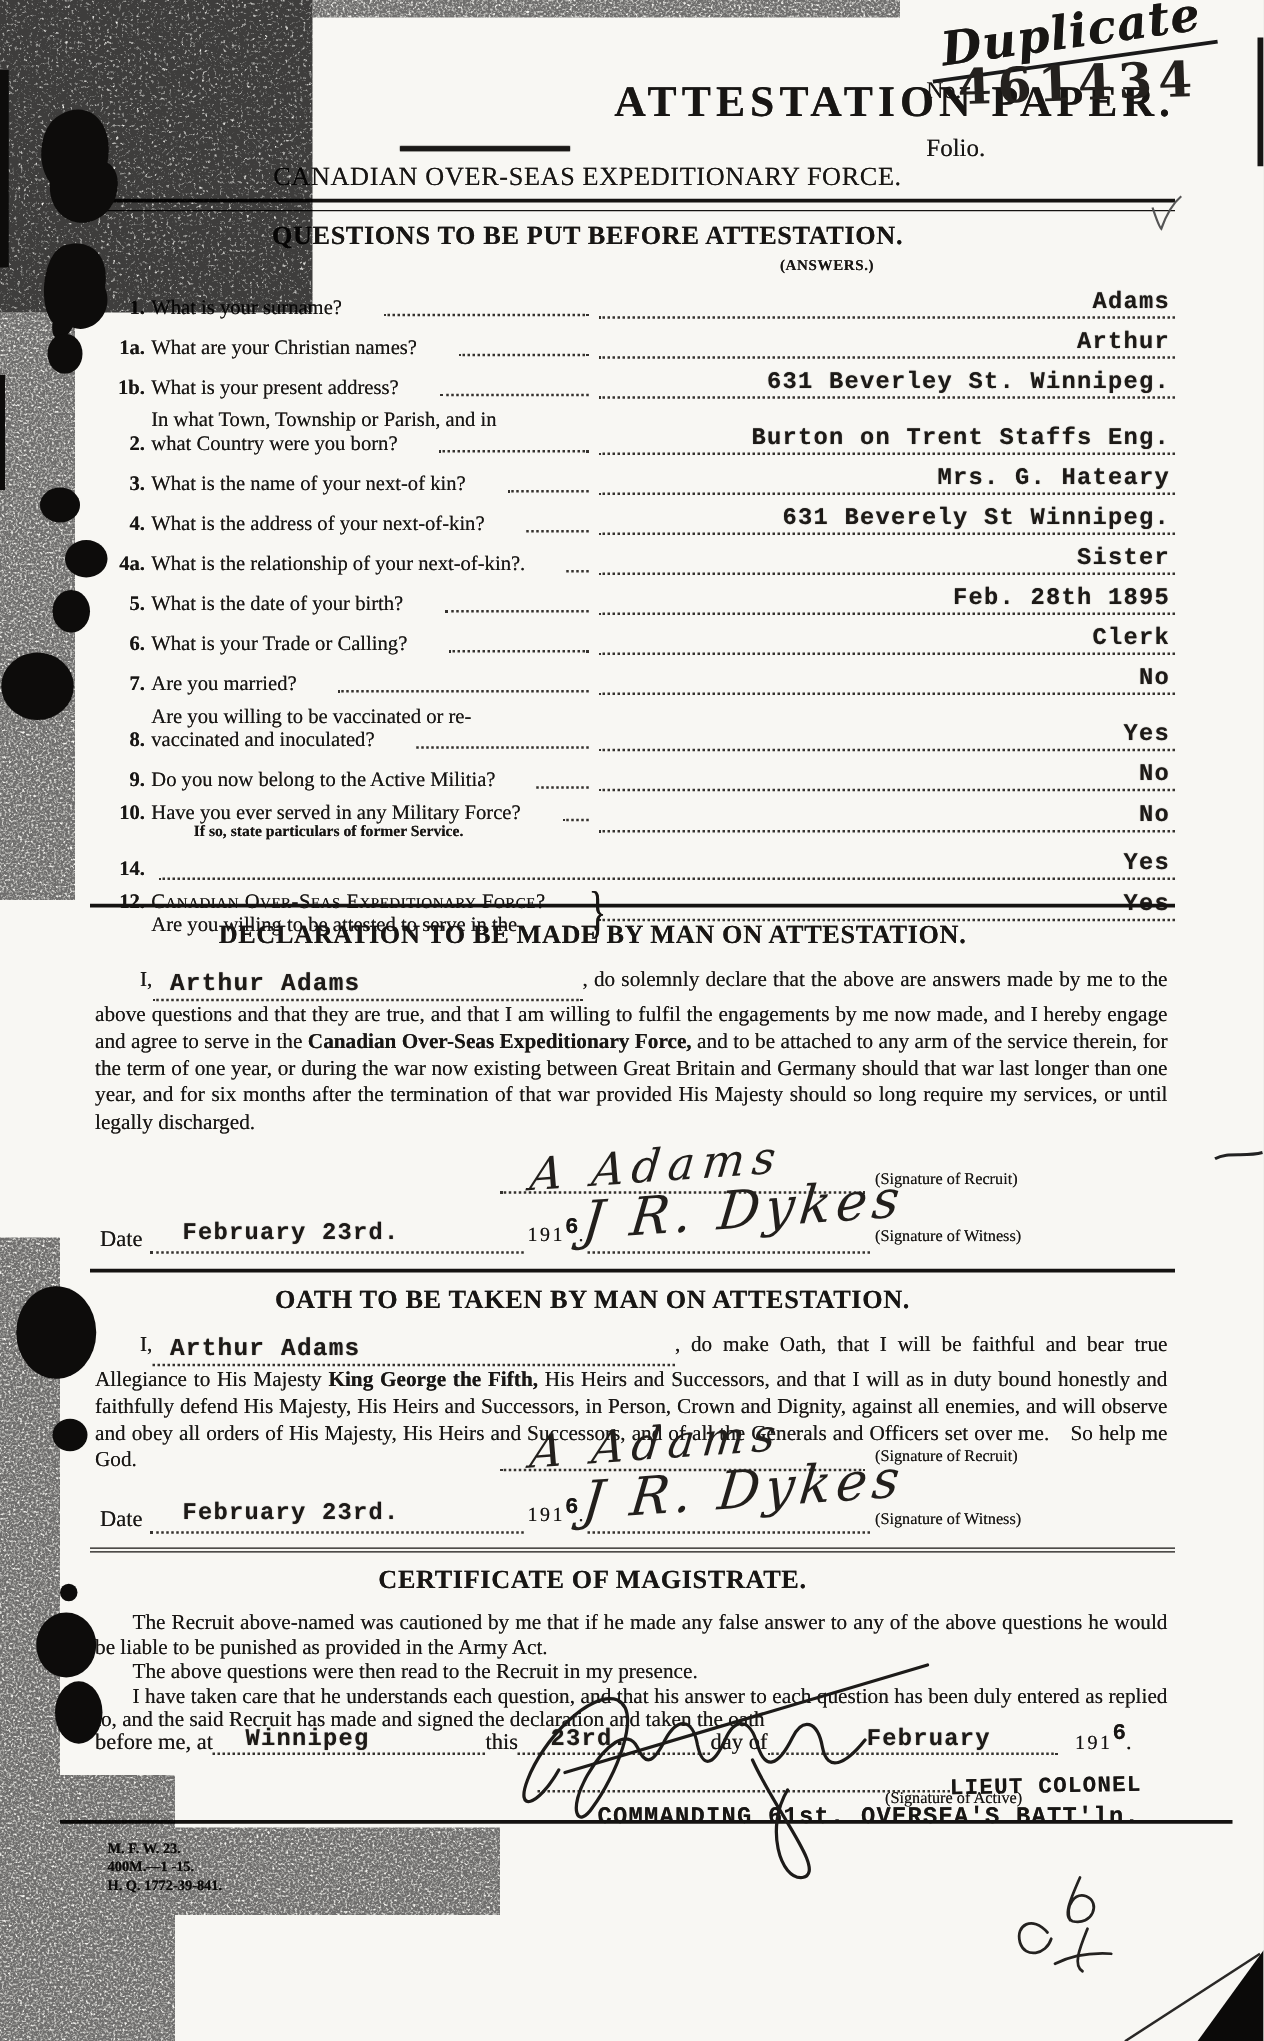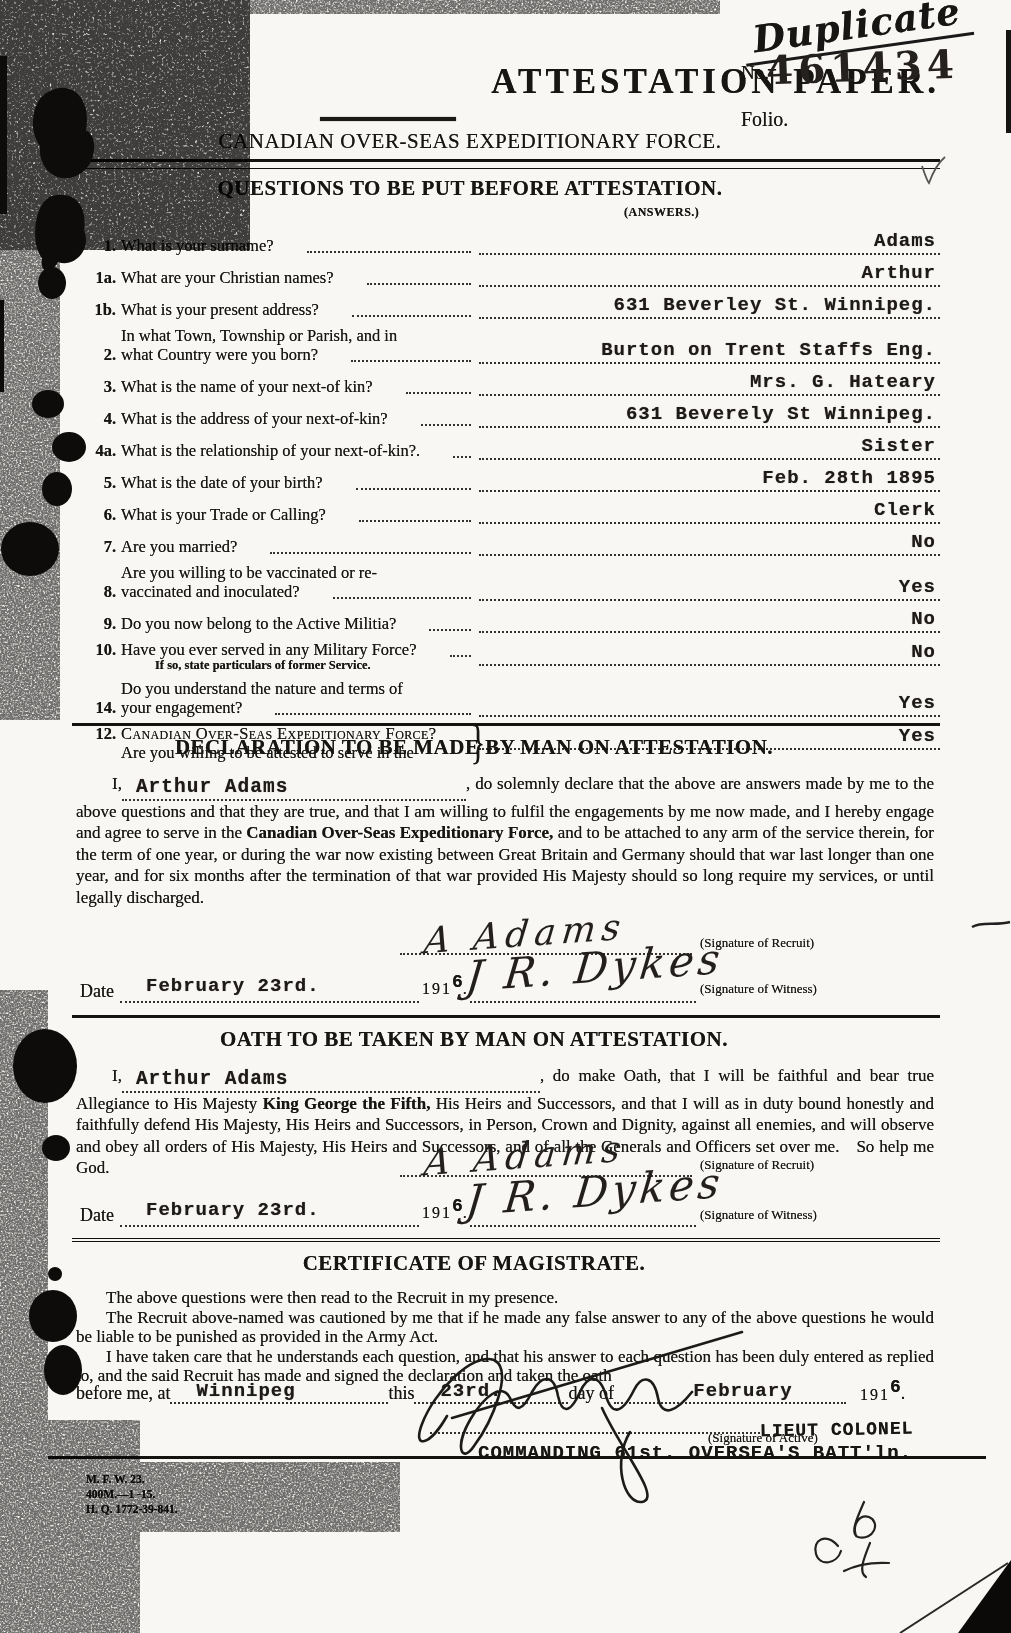--- a/index.html
+++ b/index.html
@@ -253,29 +253,20 @@
             <span class="qt ink">Have you ever served in any Military Force?</span>
             <span class="dots"></span>
           </div>
         <div class="qnote ink">If so, state particulars of former Service.</div>
       </div>
       <div class="ansr atop"><span class="typed">No</span></div>
     </div>
 
     <div class="qrow">
       <div class="qnum ink">14.</div>
-      <div class="qmain">
-        <div class="qline">
-            <span class="qt ink">Do you understand  the  nature and  terms of</span>
-          </div>
-        <div class="qline">
-            <span class="qt ink">your engagement?</span>
-            <span class="dots"></span>
-          </div>
-      </div>
       <div class="ansr"><span class="typed">Yes</span></div>
     </div>
 
     <div class="qrow top">
       <div class="qnum ink">12.</div>
       <div class="qmain">
         <div class="qline">
             <span class="qt ink sc">Canadian Over-Seas Expeditionary Force?</span>
           </div>
         <div class="qline">
@@ -326,22 +317,22 @@
     <div class="sigline" style="left:398px;top:176px;width:226px;height:34px;">
       <span class="script big" style="left:-4px;top:-24px;">J R. Dykes</span>
     </div>
     <div class="siglabel ink" style="left:628px;top:192px;">(Signature of Witness)</div>
   </div>
 
   <div class="abs section" style="top:1238px;height:240px;">
     <div class="sec-rule thick"></div>
     <div class="sec-h ink">CERTIFICATE OF MAGISTRATE.</div>
     <div style="margin-top:12px;">
+      <p class="mag-para ink">The Recruit above-named was cautioned by me that if he made any false answer to any of the above questions he would be liable to be punished as provided in the Army Act.</p>
       <p class="mag-para ink">The above questions were then read to the Recruit in my presence.</p>
-      <p class="mag-para ink">The Recruit above-named was cautioned by me that if he made any false answer to any of the above questions he would be liable to be punished as provided in the Army Act.</p>
       <p class="mag-para ink">I have taken care that he understands  each question, and that his answer to each question has been duly entered as replied to, and the said Recruit has made and signed the declaration and taken the oath</p>
     </div>
     <div class="before-row" style="top:142px;">
       <span class="ink">before me, at</span>
       <span class="bfill" style="flex:0 0 192px;"><span class="typed">Winnipeg</span></span>
       <span class="ink">this</span>
       <span class="bfill" style="flex:0 0 128px;"><span class="typed">23rd.</span></span>
       <span class="ink">day of</span>
       <span class="bfill" style="flex:0 0 206px;text-align:center;"><span class="typed">February</span></span>
       <span class="ink yr">191</span>

